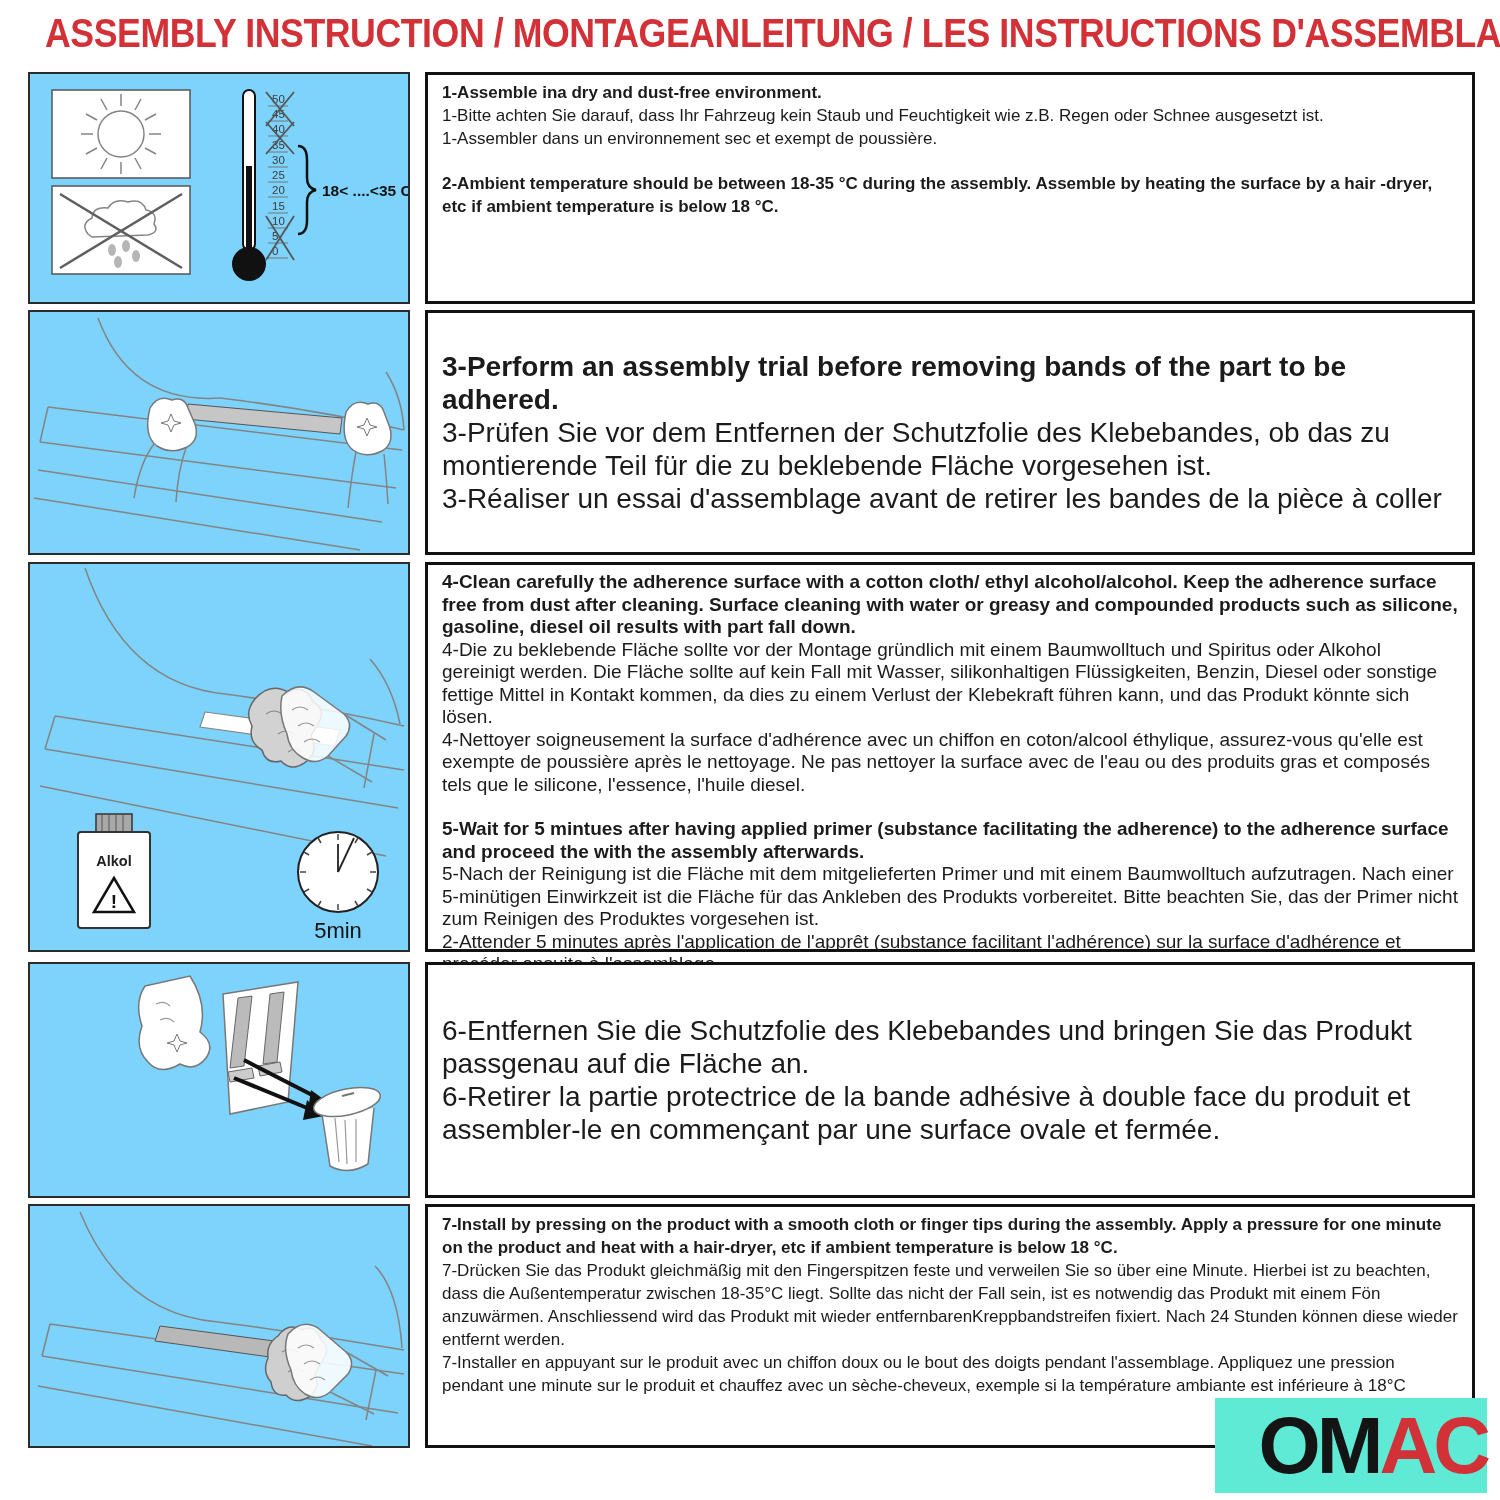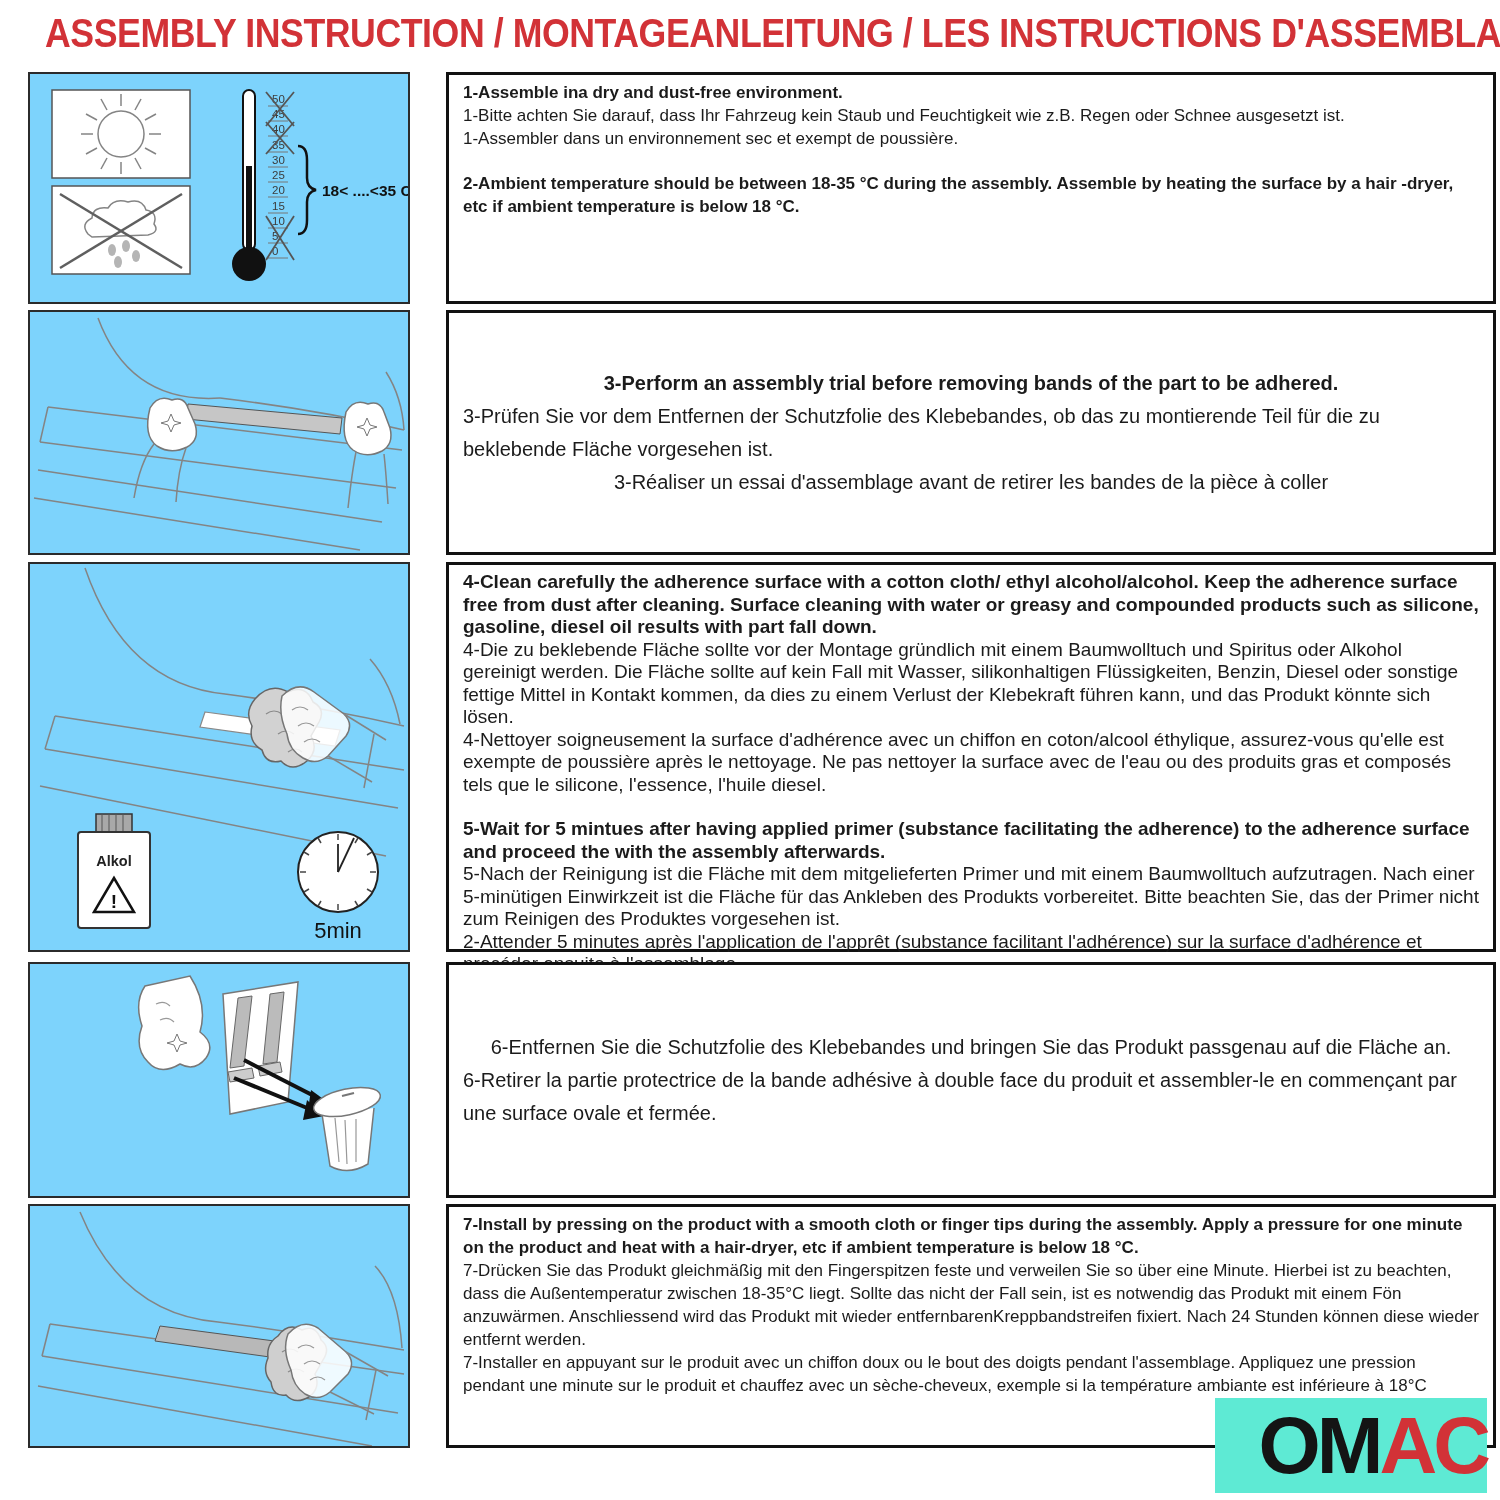--- a/index.html
+++ b/index.html
@@ -14,28 +14,28 @@
     transform:scaleX(0.87); transform-origin:left top;
   }
   .illus {
     position:absolute; left:28px; width:382px;
     border:2px solid #2b2b2b; background:#7dd3fc; box-sizing:border-box;
   }
   .illus svg { display:block; width:100%; height:100%; }
   .txt {
     position:absolute; left:425px; width:1050px;
     border:3px solid #111; background:#fff; box-sizing:border-box;
-    padding:6px 14px; display:flex; flex-direction:column;margin-left:21px;
+    padding:6px 14px; display:flex; flex-direction:column;
   }
   .txt p { margin:0; }
   .b { font-weight:700; }
   .gap { margin-top:22px !important; }
   .fs-s  { font-size:17px;   line-height:23px; }
   .fs-s3 { font-size:19px;   line-height:22.5px; }
-  .fs-l  { font-size:20px;   line-height:33px;align-items:center; }
+  .fs-l  { font-size:28px;   line-height:33px; }
   .center { justify-content:center; }
   .r1 { top:72px;   height:232px; }
   .r2 { top:310px;  height:245px; }
   .r3 { top:562px;  height:390px; }
   .r4 { top:962px;  height:236px; }
   .r5 { top:1204px; height:244px; }
   .logo {
     position:absolute; left:1215px; top:1398px; width:272px; height:95px;
     background:#5eead4; display:flex; align-items:center; justify-content:flex-end;
     font-weight:800; font-size:80px; letter-spacing:-4px; line-height:1;

